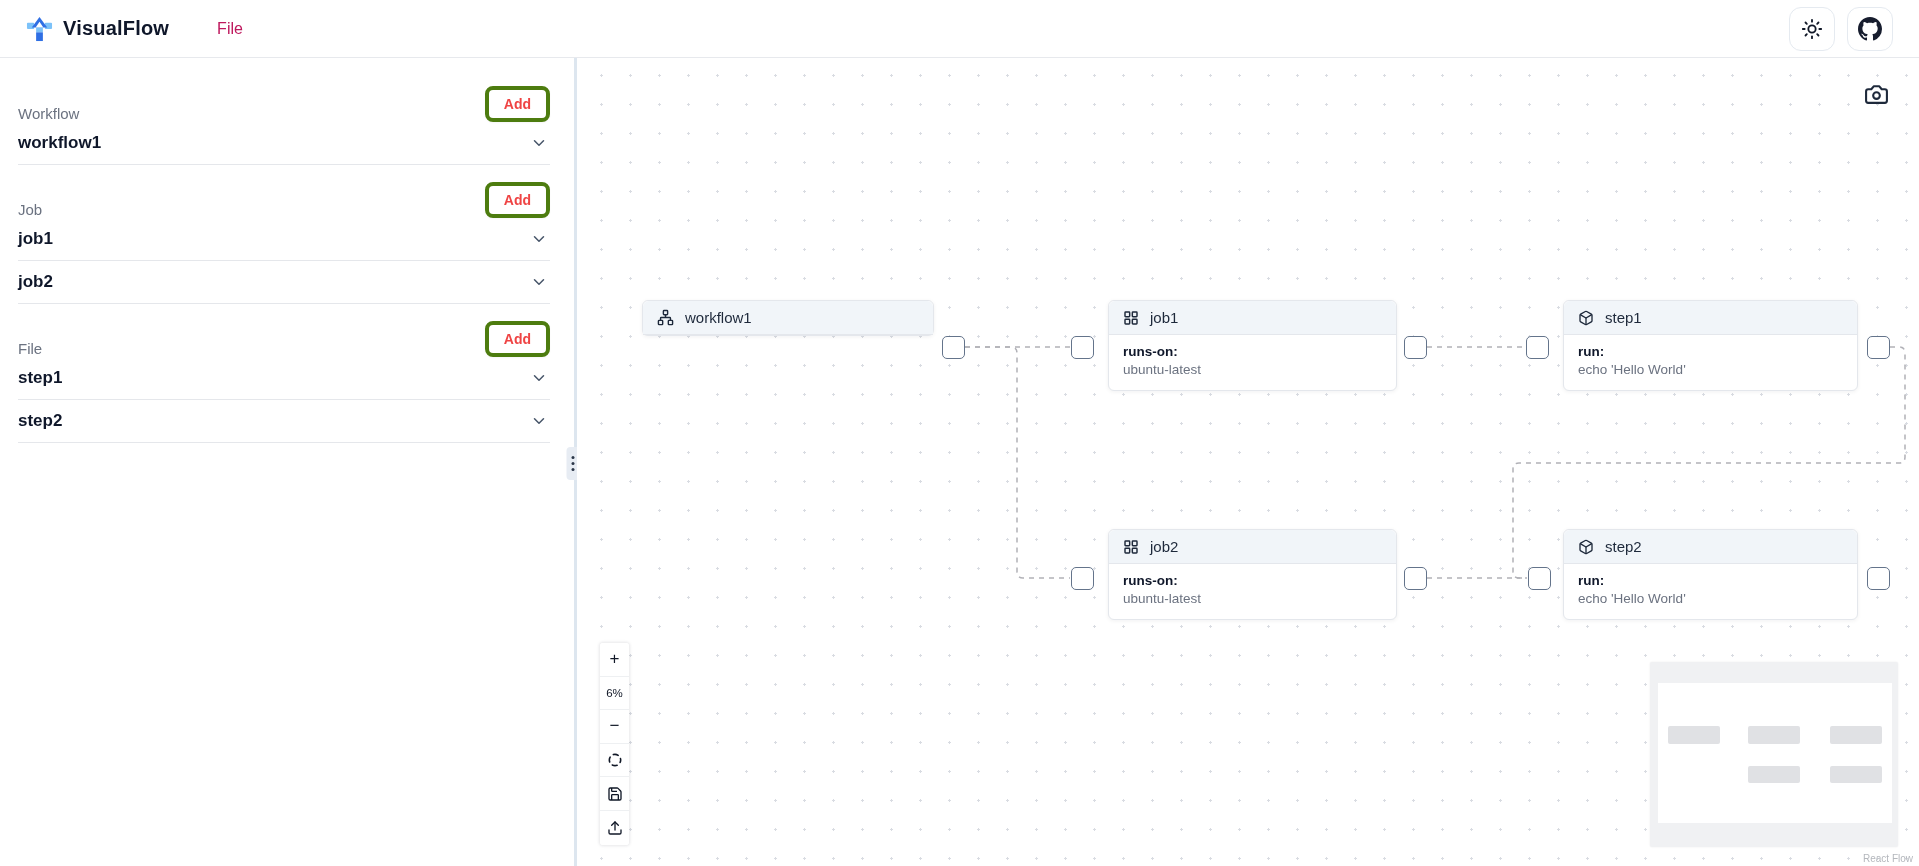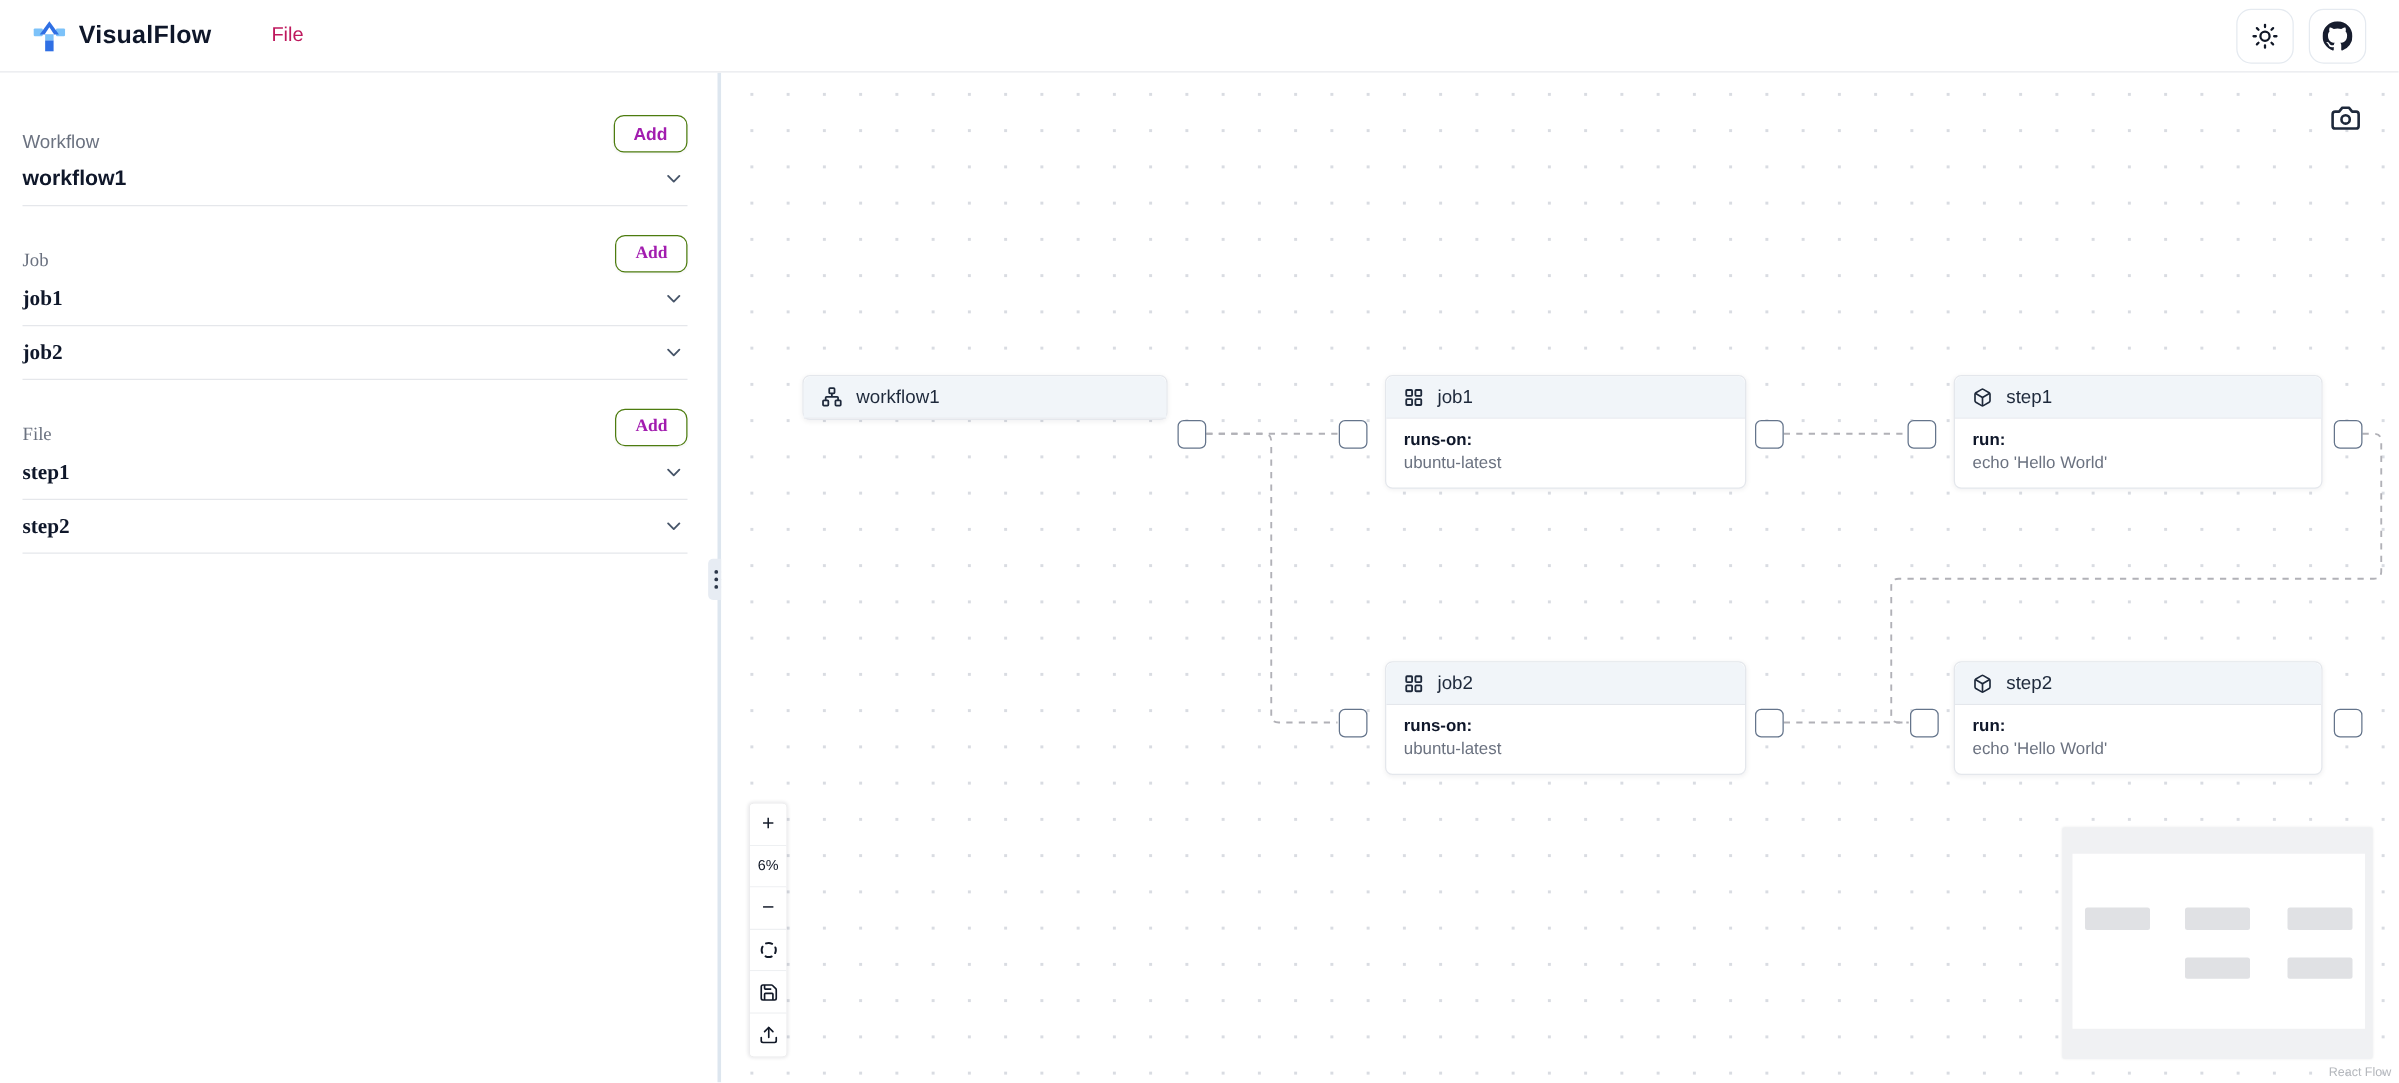--- a/index.html
+++ b/index.html
@@ -28,26 +28,26 @@
   }
 
   
   .main { flex: 1; display: flex; min-height: 0; }
 
   
   .sidebar {
     width: 574px; flex: 0 0 574px; background: #fff;
     padding: 34px 24px 0 18px; overflow: hidden;
   }
-  .sidebar-section + .sidebar-section { margin-top: 23px; font-family: Liberation Serif, serif; }
+  .sidebar-section + .sidebar-section { margin-top: 23px; }
   .section-head { display: flex; align-items: flex-end; justify-content: space-between; height: 30px; }
   .section-label { font-size: 15px; color: #6b7280; }
   .add-btn {
-    font-family: inherit; font-size: 14px; font-weight: 600; color: #a21caf;
-    background: #fff; border: 1px solid #4d7c0f; border-radius: 8px;
+    font-family: inherit; font-size: 14px; font-weight: 600; color: #ef4444;
+    background: #fff; border: 4px solid #4d7c0f; border-radius: 8px;
     padding: 6px 15px; cursor: pointer; box-shadow: 0 1px 2px rgba(16,24,40,.04);
   }
   .sidebar-item {
     display: flex; align-items: center; justify-content: space-between;
     padding: 11px 2px 11px 0; border-bottom: 1px solid #e5e7eb; cursor: pointer;
   }
   .sidebar-item-label { font-size: 17px; font-weight: 700; color: #0f172a; }
   .chevron { display: flex; align-items: center; }
 
   

